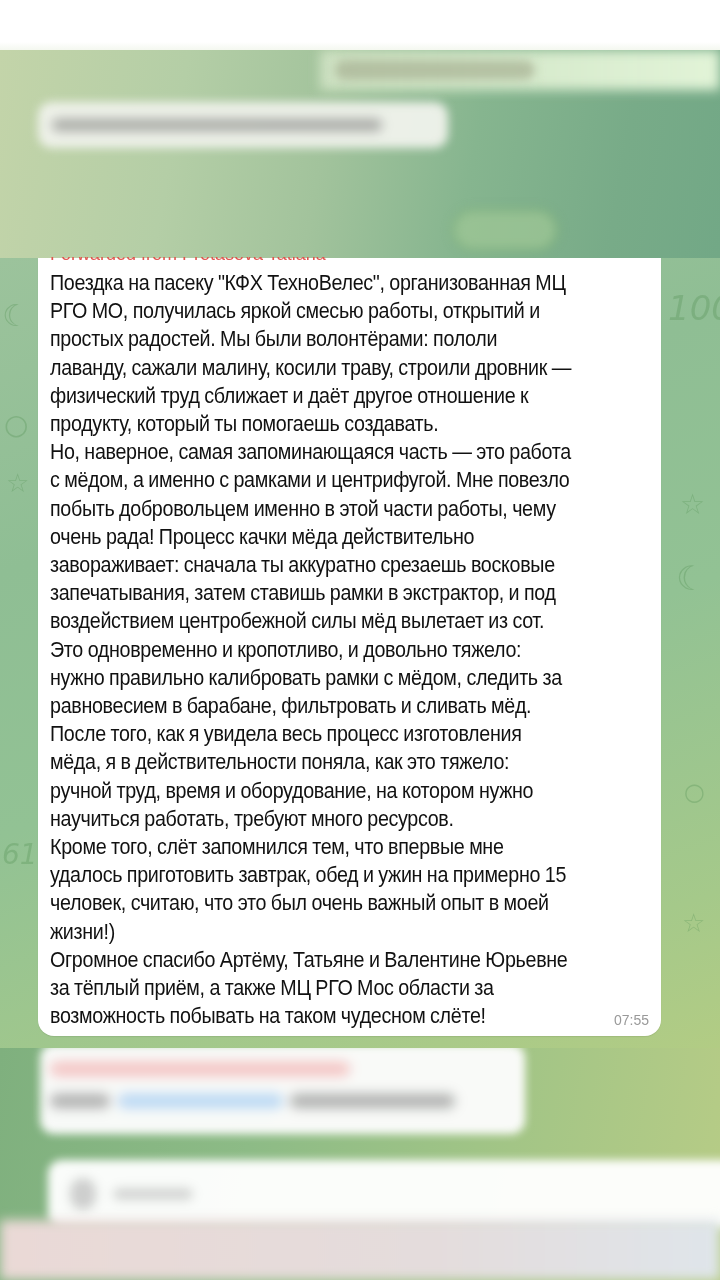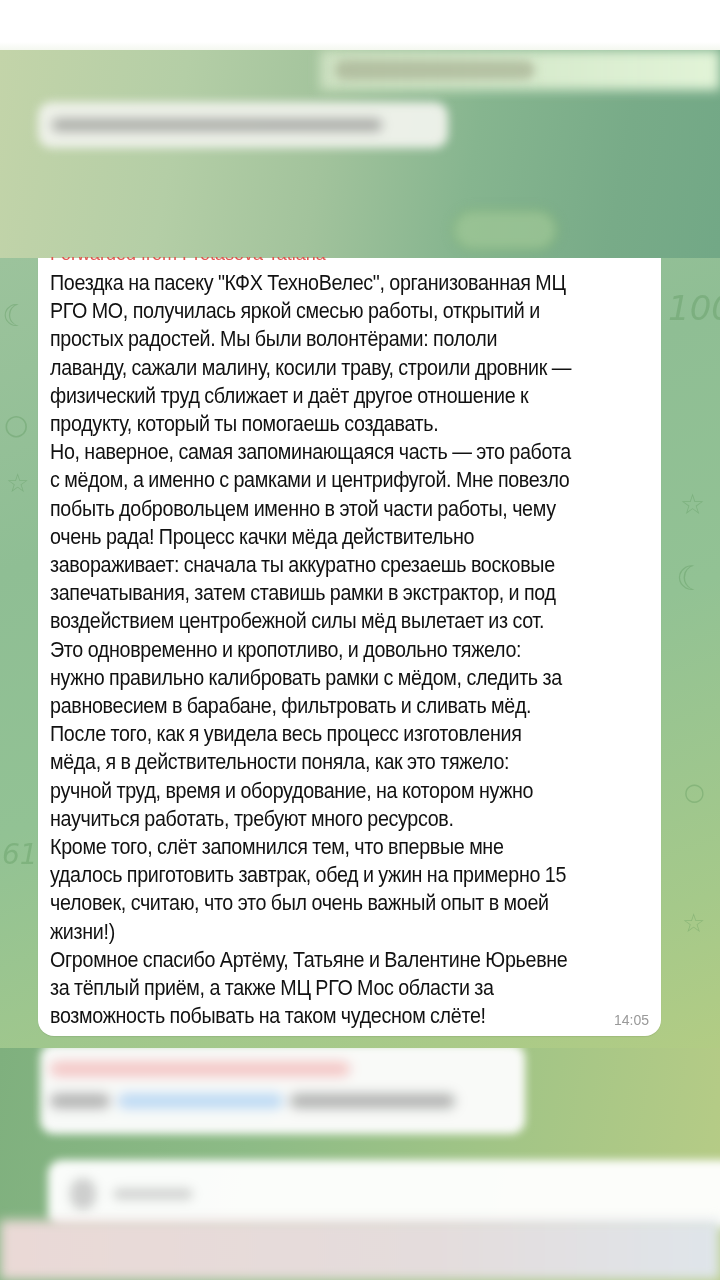--- a/index.html
+++ b/index.html
@@ -175,21 +175,21 @@
 мёда, я в действительности поняла, как это тяжело:
 ручной труд, время и оборудование, на котором нужно
 научиться работать, требуют много ресурсов.
 Кроме того, слёт запомнился тем, что впервые мне
 удалось приготовить завтрак, обед и ужин на примерно 15
 человек, считаю, что это был очень важный опыт в моей
 жизни!)
 Огромное спасибо Артёму, Татьяне и Валентине Юрьевне
 за тёплый приём, а также МЦ РГО Мос области за
 возможность побывать на таком чудесном слёте!</div>
-  <div class="msg-time">14:05</div>
+  <div class="msg-time">07:55</div>
 </div>
 
 <div class="bottom-blur-zone">
   <div class="blur-fwd-bubble">
     <div class="l1"></div>
     <div class="l2a"></div>
     <div class="l2b"></div>
     <div class="l2c"></div>
   </div>
   <div class="blur-input">

